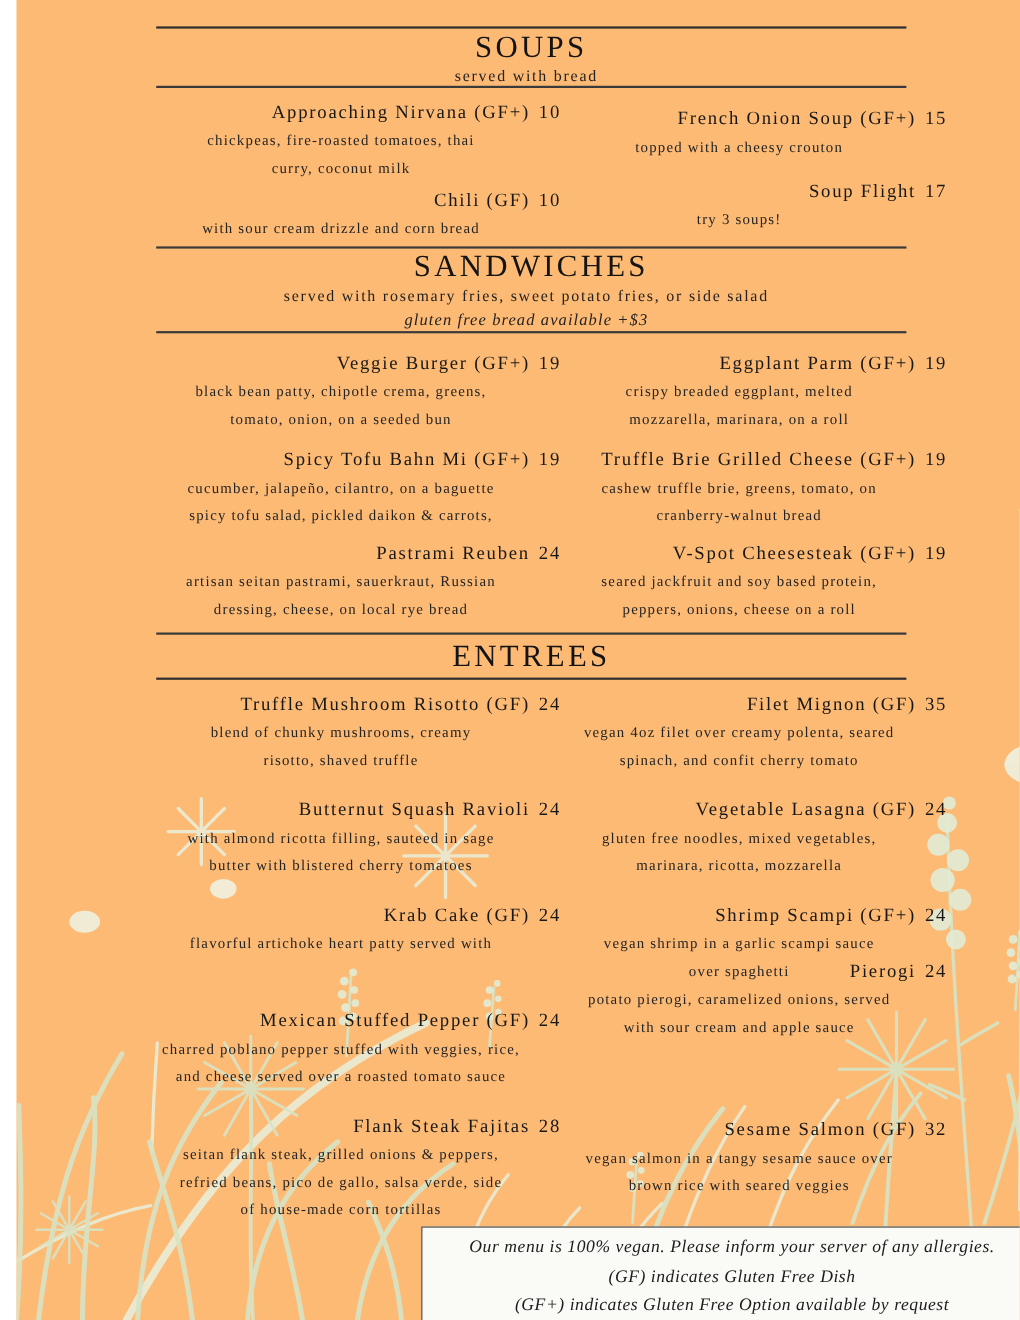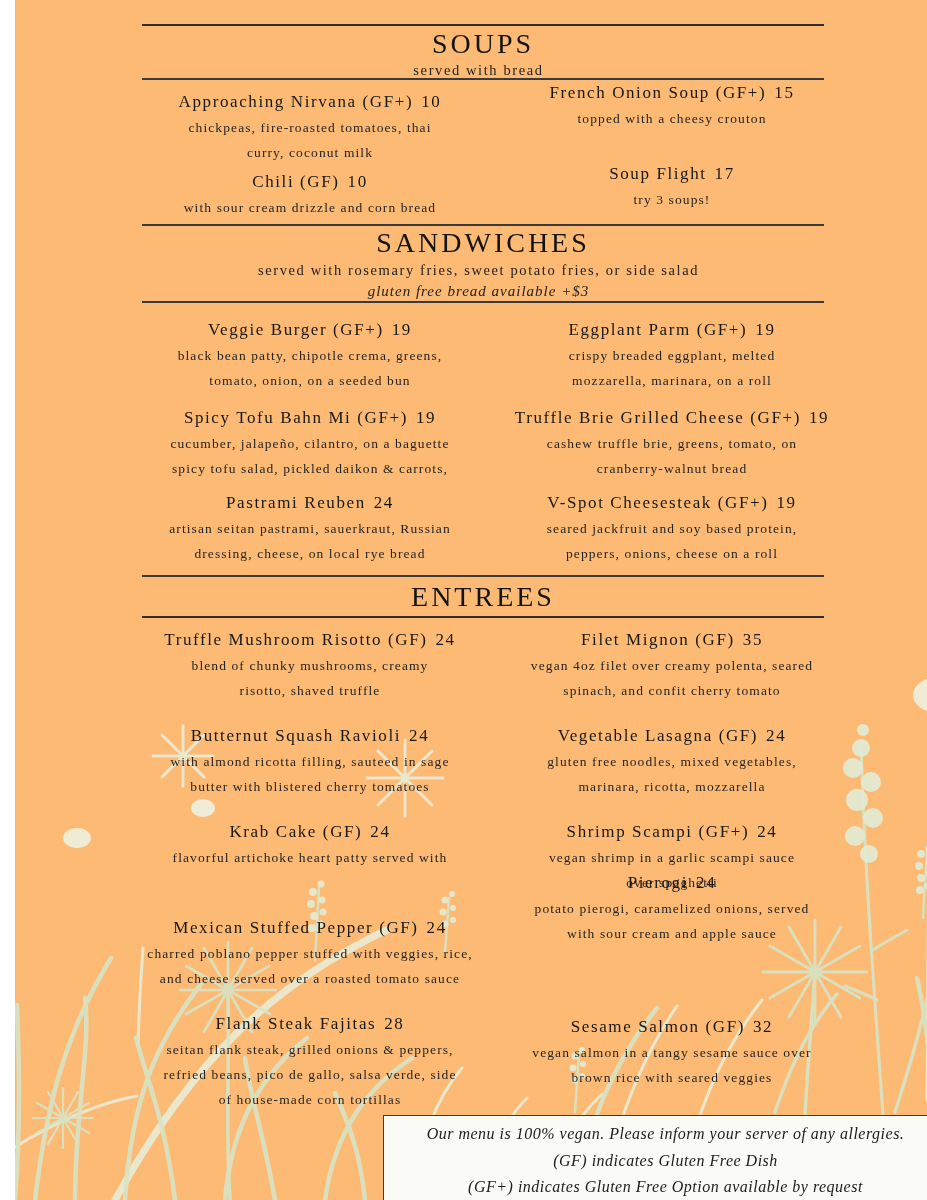--- a/index.html
+++ b/index.html
@@ -22,21 +22,21 @@
     font-size:28px;letter-spacing:3px;line-height:30px;color:#141414;z-index:2;
   }
   .section-sub{
     position:absolute;left:0;width:927px;text-align:center;
     font-size:14.5px;letter-spacing:1.6px;line-height:20px;color:#222;z-index:2;
   }
   .section-sub.italic{font-style:italic;font-size:15px;letter-spacing:1px;}
   .item{position:absolute;text-align:center;white-space:nowrap;z-index:2;}
   .col-left{left:95px;width:400px;}
   .col-right{left:468px;width:378px;}
-  .item-name{font-size:17px;letter-spacing:1.6px;line-height:26px;color:#181818;}
+  .item-name{font-size:17px;letter-spacing:1.6px;line-height:26px;color:#181818;text-align:right;}
   .item-name .price{margin-left:8px;}
   .item-desc{font-size:13.5px;letter-spacing:1.1px;line-height:25px;color:#242424;}
   .footer-note{
     position:absolute;left:368px;top:1115px;width:565px;height:110px;
     background:#fafaf7;border:1.6px solid #3d3d3d;
     padding:5px 8px 0 8px;box-sizing:border-box;
     text-align:center;font-style:italic;z-index:3;
   }
   .footer-line{font-size:16px;letter-spacing:0.5px;line-height:26.5px;color:#1c1c1c;white-space:nowrap;}
 </style>
@@ -166,21 +166,21 @@
 
   <div class="item col-left" style="top:89px">
     <div class="item-name"><span>Approaching Nirvana (GF+)</span><span class="price">10</span></div>
     <div class="item-desc">chickpeas, fire-roasted tomatoes, thai</div>
     <div class="item-desc">curry, coconut milk</div>
   </div>
   <div class="item col-left" style="top:169px">
     <div class="item-name"><span>Chili (GF)</span><span class="price">10</span></div>
     <div class="item-desc">with sour cream drizzle and corn bread</div>
   </div>
-  <div class="item col-right" style="top:80px">
+  <div class="item col-right" style="top:95px">
     <div class="item-name"><span>French Onion Soup (GF+)</span><span class="price">15</span></div>
     <div class="item-desc">topped with a cheesy crouton</div>
   </div>
   <div class="item col-right" style="top:161px">
     <div class="item-name"><span>Soup Flight</span><span class="price">17</span></div>
     <div class="item-desc">try 3 soups!</div>
   </div>
 
   <div class="rule thick" style="top:224px"></div>
   <div class="section-title" style="top:228px">SANDWICHES</div>

